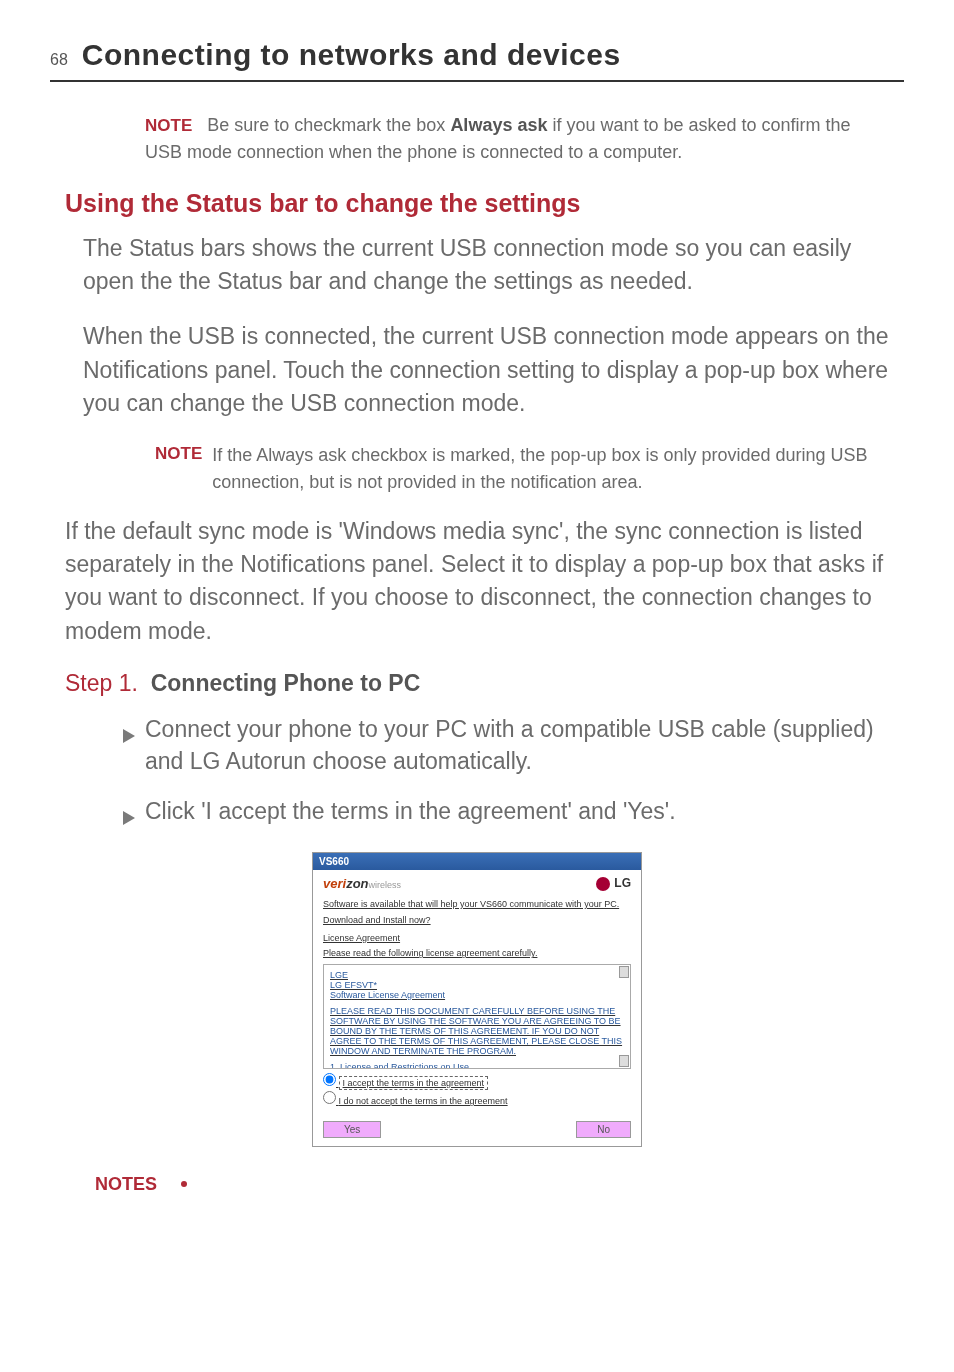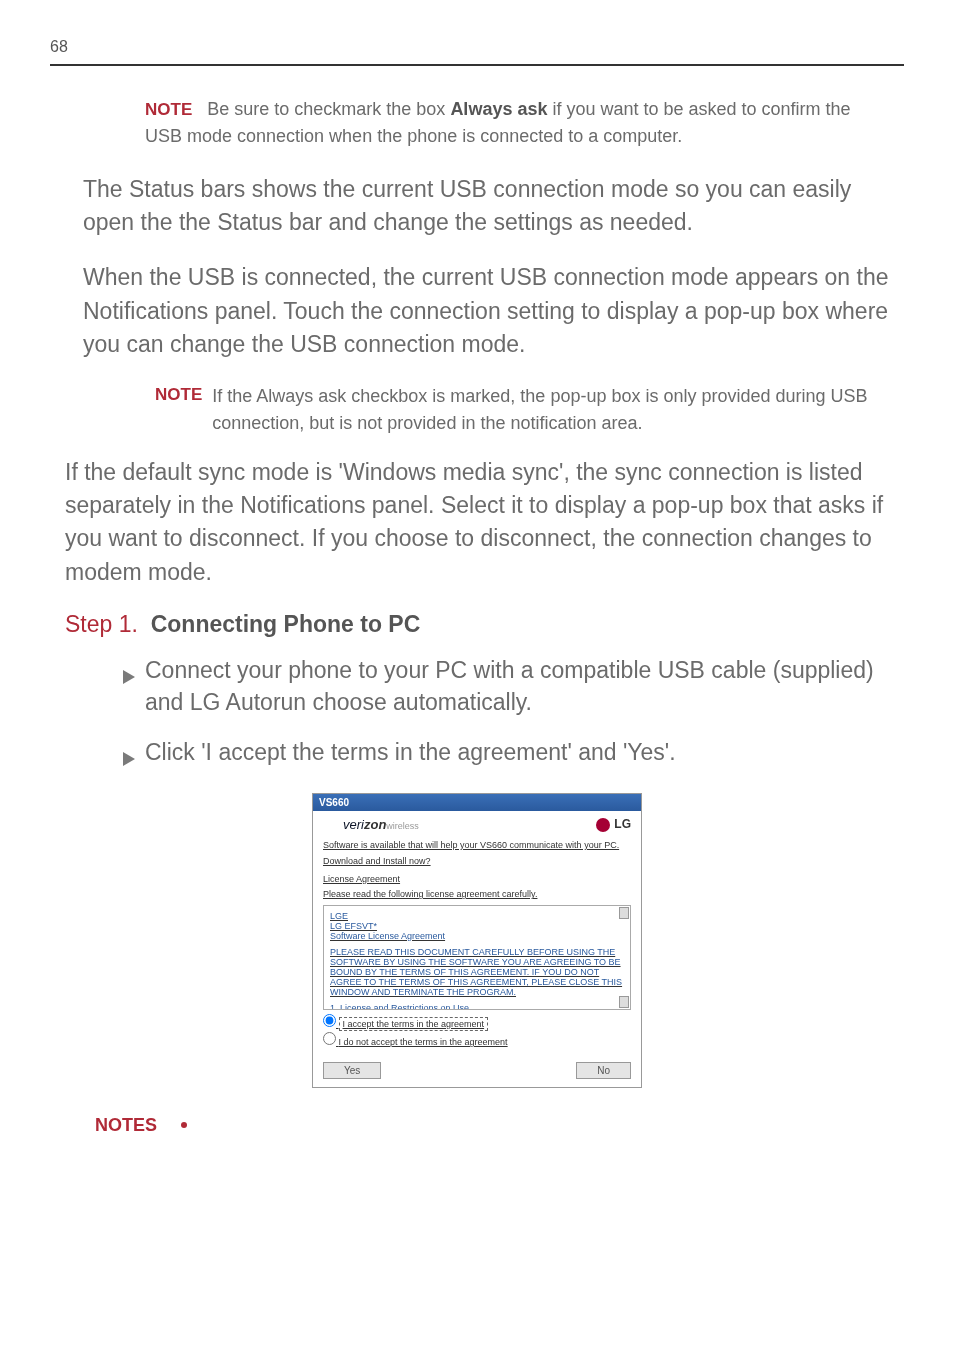--- a/index.html
+++ b/index.html
@@ -119,21 +119,21 @@
     }
     .dialog-header {
       display: flex;
       justify-content: space-between;
       align-items: center;
       padding: 6px 10px 4px 10px;
     }
     .verizon-logo {
       font-size: 13px;
     }
-    .vz-red { color: #0f172a; font-weight: normal; font-style: italic; margin-left: 20px; }
+    .vz-red { color: #c2410c; font-weight: bold; font-style: italic; }
     .vz-dark { color: #333; font-weight: bold; font-style: italic; }
     .vz-gray { color: #999; font-size: 9px; }
     .lg-logo { font-weight: bold; color: #333; font-size: 12px; }
     .lg-circle {
       display: inline-block;
       width: 14px;
       height: 14px;
       border-radius: 50%;
       background: #a50034;
       vertical-align: middle;
@@ -176,21 +176,21 @@
     .radio-row { margin: 3px 0; }
     .radio-dotted { padding: 1px 3px; }
     .radio-dotted.selected { border: 1px dashed #666; }
     .dialog-footer {
       padding: 4px 10px 8px 10px;
       display: flex;
       gap: 30px;
     }
     .dlg-btn {
       border: 1px solid #999;
-      background: #e5e5e5;
+      background: #f0abfc;
       padding: 2px 20px;
       font-size: 10px;
       color: #555;
     }
     .notes-block {
       display: flex;
       margin: 0 0 12px 30px;
       font-size: 18px;
       line-height: 1.45;
       color: #6b6b6b;
@@ -216,29 +216,31 @@
       font-size: 18px;
       line-height: 1.45;
       color: #6b6b6b;
     }
   </style>
 </head>
 <body>
 
 <div class="header">
   <span class="page-num">68</span>
+  <span class="section-title">Connecting to networks and devices</span>
 </div>
 
 <div class="content">
 
   <div class="note-block">
     <span class="note-label">NOTE</span>
     &nbsp;&nbsp;<span>Be sure to checkmark the box </span><span class="note-inline-bold">Always ask</span><span> if you want to be asked to confirm the USB mode connection when the phone is connected to a computer.</span>
   </div>
 
+  <h2 class="subheading">Using the Status bar to change the settings</h2>
 
   <p class="body-text">The Status bars shows the current USB connection mode so you can easily open the the Status bar and change the settings as needed.</p>
   <p class="body-text">When the USB is connected, the current USB connection mode appears on the Notifications panel. Touch the connection setting to display a pop-up box where you can change the USB connection mode.</p>
 
   <div class="note-block2">
     <span class="note-label">NOTE</span>
     <span>If the Always ask checkbox is marked, the pop-up box is only provided during USB connection, but is not provided in the notification area.</span>
   </div>
 
   <p class="body-text" style="margin-left:0;">If the default sync mode is 'Windows media sync', the sync connection is listed separately in the Notifications panel. Select it to display a pop-up box that asks if you want to disconnect. If you choose to disconnect, the connection changes to modem mode.</p>

